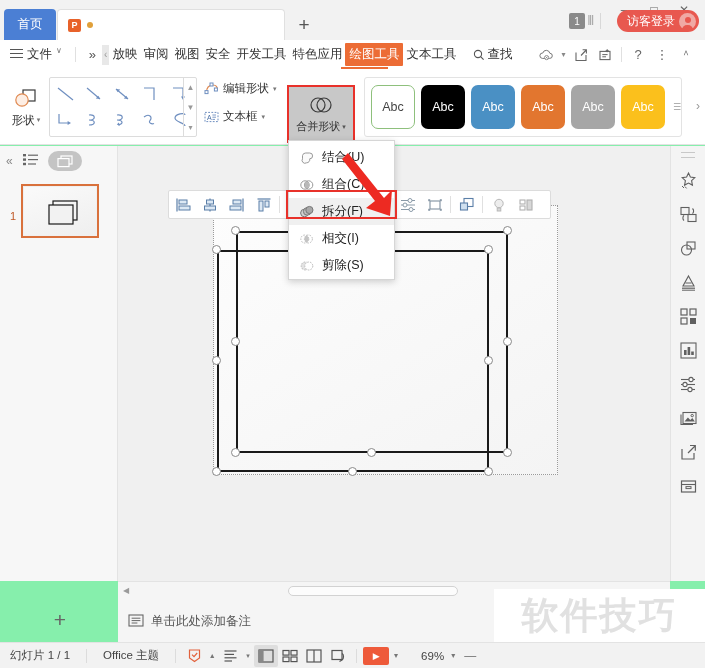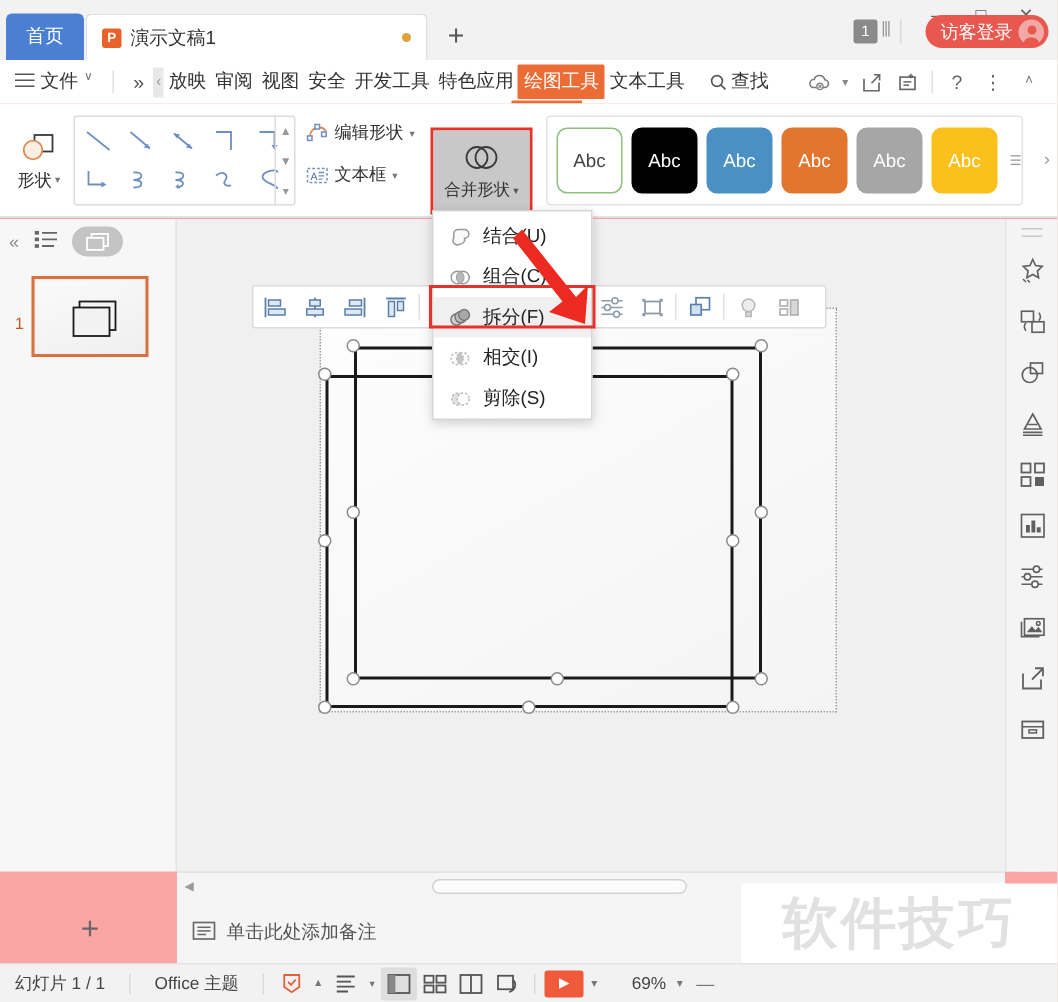--- a/index.html
+++ b/index.html
@@ -3,21 +3,21 @@
 <meta charset="utf-8">
 <style>
   * { box-sizing: border-box; margin: 0; padding: 0; }
   html, body {
     width: 705px; height: 668px;
     font-family: "Liberation Sans", "DejaVu Sans", sans-serif;
     background: #f2f2f2;
     overflow: hidden;
     -webkit-font-smoothing: antialiased;
   }
-  #app { position: relative; width: 705px; height: 668px; background: #fca5a5; }
+  #app { position: relative; width: 705px; height: 668px; background: #86efac; }
 
   
   .titlebar {
     position: absolute; left: 0; top: 0; width: 705px; height: 40px;
     background: #f2f2f2;
   }
   .winbtns { position: absolute; right: 6px; top: 0px; display: flex; gap: 0px; }
   .winbtn {
     width: 30px; height: 20px; display: flex; align-items: center; justify-content: center;
     color: #666; font-size: 12px; line-height: 1;
@@ -283,21 +283,20 @@
     <div class="winbtns">
       <div class="winbtn">–</div>
       <div class="winbtn">□</div>
       <div class="winbtn">✕</div>
     </div>
     <div class="tab-home">
       <span>首页</span>
     </div>
     <div class="tab-doc">
       <span class="pico">P</span>
-      <span class="tlabel">演示文稿1</span>
       <span class="dot"></span>
     </div>
     <div class="tab-add">+</div>
     <div class="badge-count">1</div>
     <div class="badge-bars">|||</div>
     <div class="divider-v"></div>
     <div class="login-btn">
       <span>访客登录</span>
       <span class="av">
         <span class="av-head"></span>

